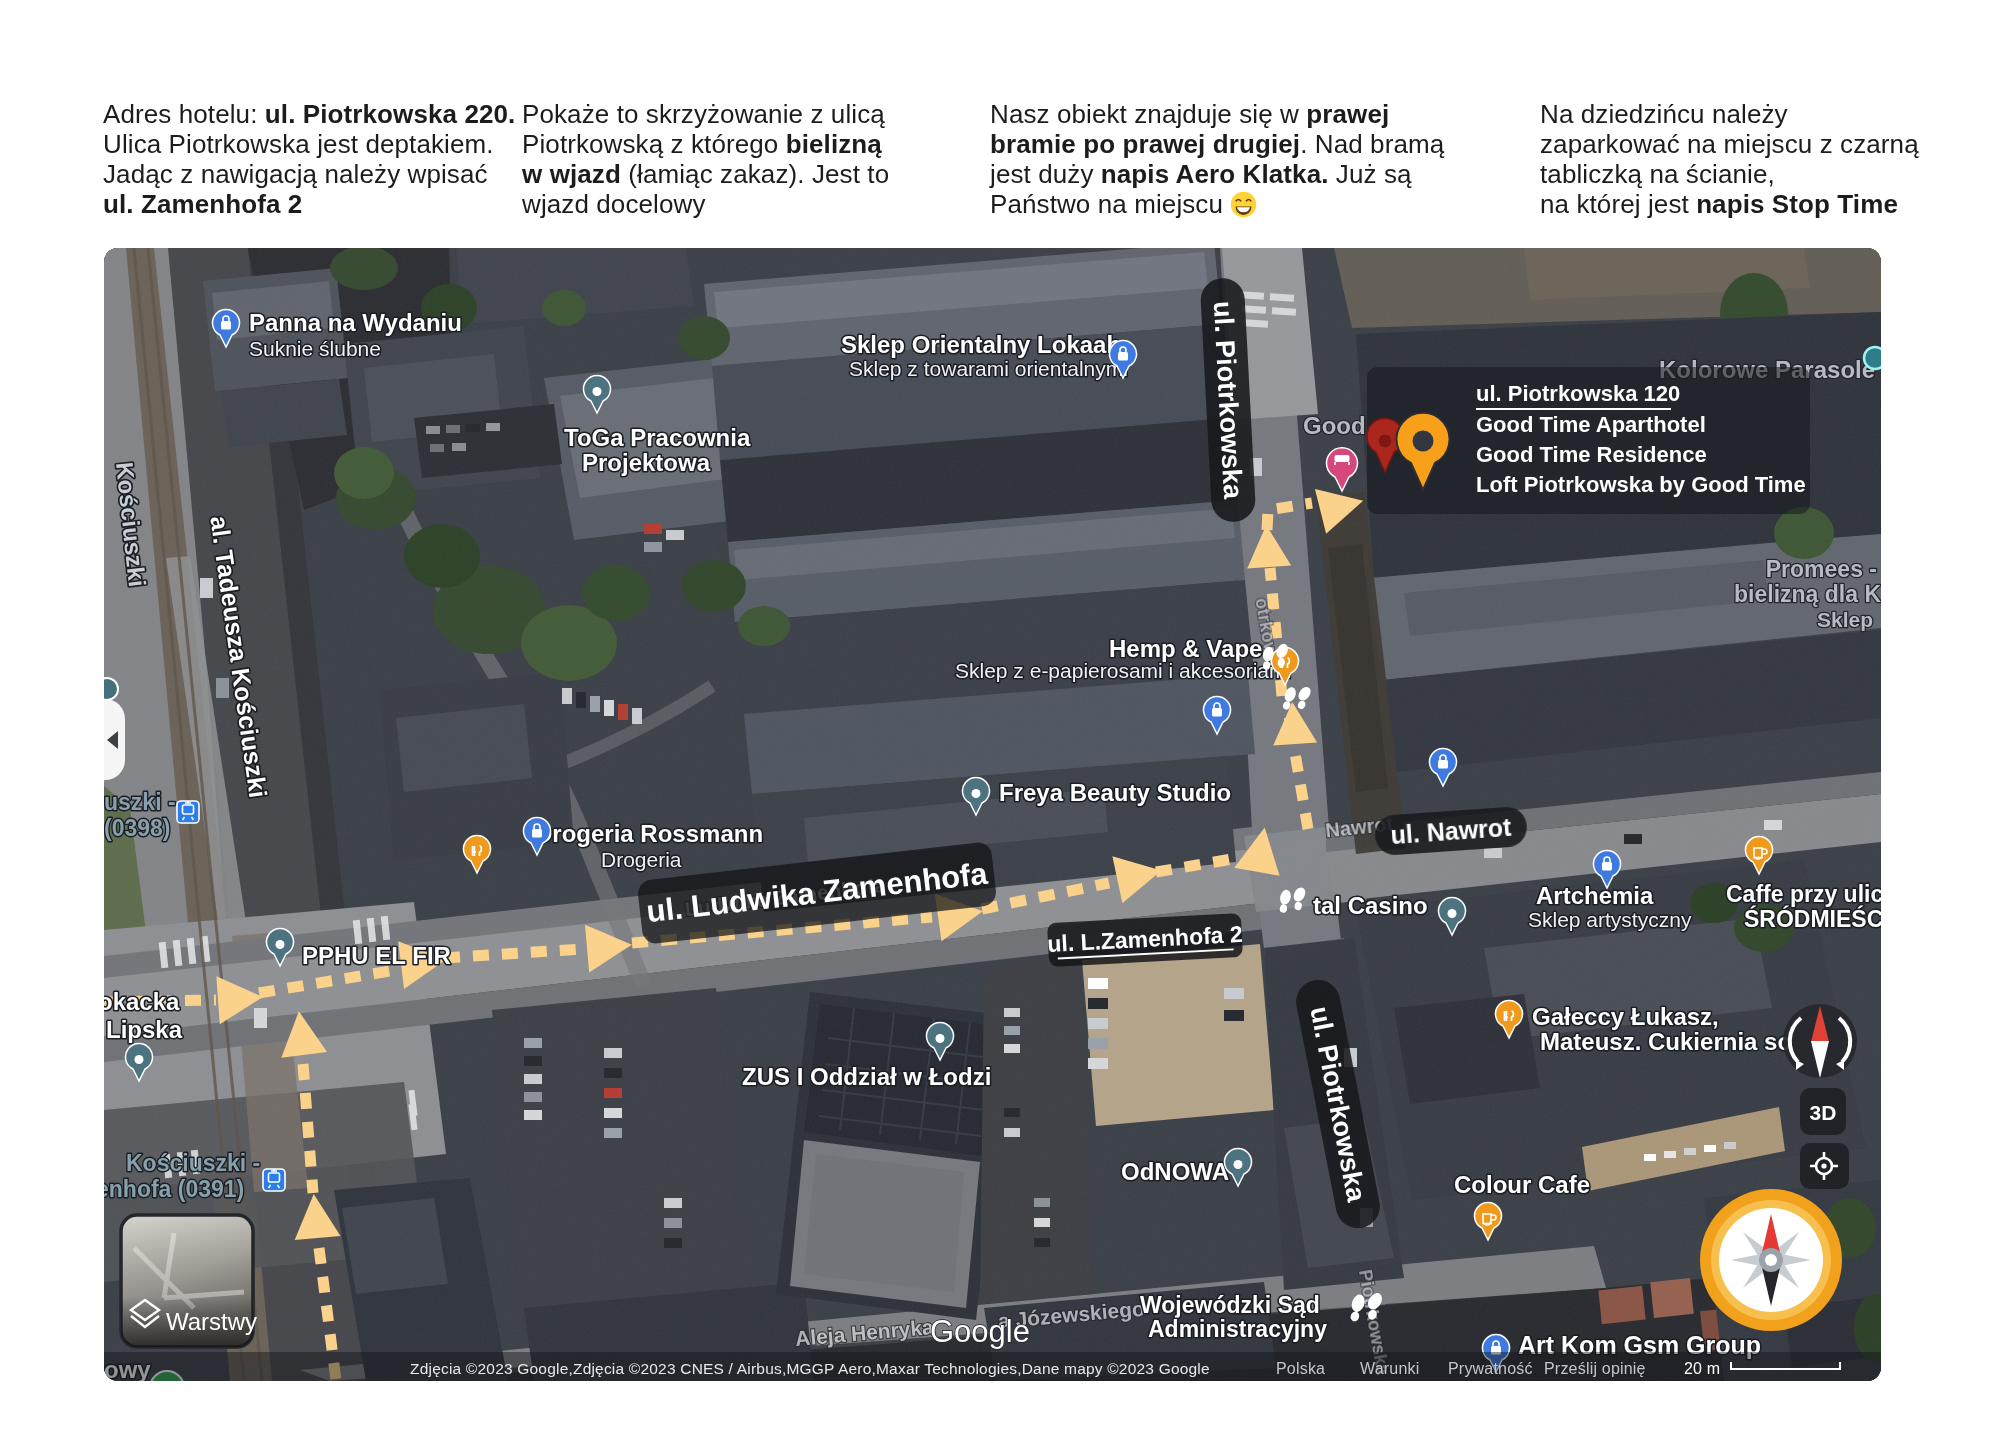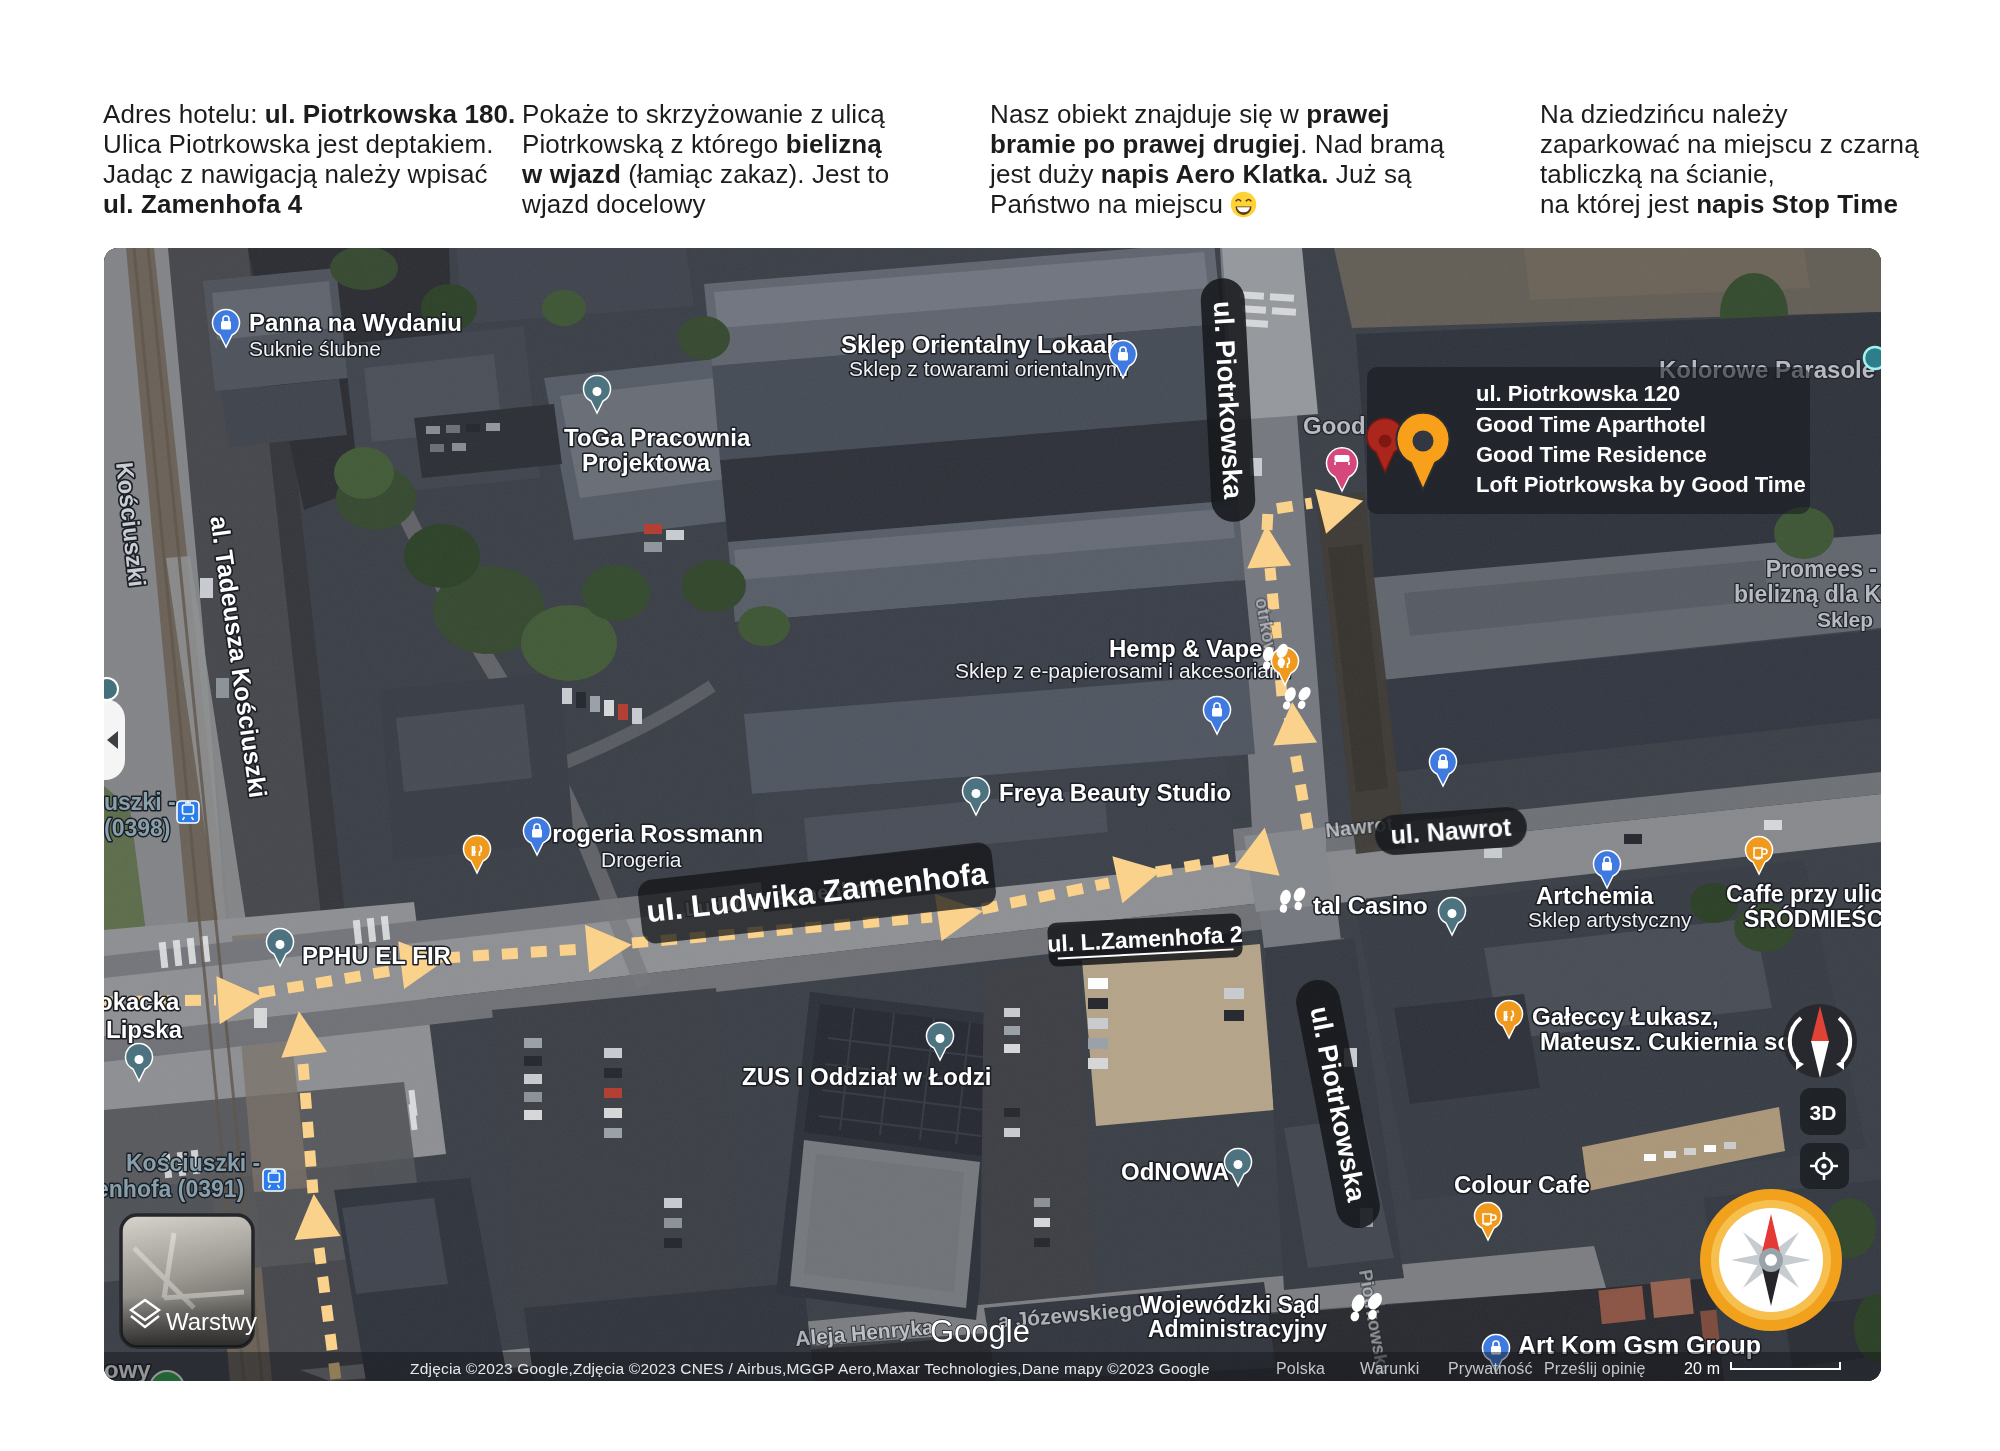--- a/index.html
+++ b/index.html
@@ -10,24 +10,24 @@
         letter-spacing:0.1px;white-space:nowrap;}
   .note b{font-weight:bold;}
   #map{position:absolute;left:104px;top:248px;width:1777px;height:1133px;
        border-radius:14px;overflow:hidden;background:#3a3e46;}
   #map svg{display:block;}
 </style>
 </head>
 <body>
 
 <div class="note" style="left:103px">
-Adres hotelu: <b>ul. Piotrkowska 180.</b><br>
+Adres hotelu: <b>ul. Piotrkowska 220.</b><br>
 Ulica Piotrkowska jest deptakiem.<br>
 Jadąc z nawigacją należy wpisać<br>
-<b>ul. Zamenhofa 4</b>
+<b>ul. Zamenhofa 2</b>
 </div>
 
 <div class="note" style="left:522px">
 Pokaże to skrzyżowanie z ulicą<br>
 Piotrkowską z którego <b>bielizną</b><br>
 <b>w wjazd</b> (łamiąc zakaz). Jest to<br>
 wjazd docelowy
 </div>
 
 <div class="note" style="left:990px">

